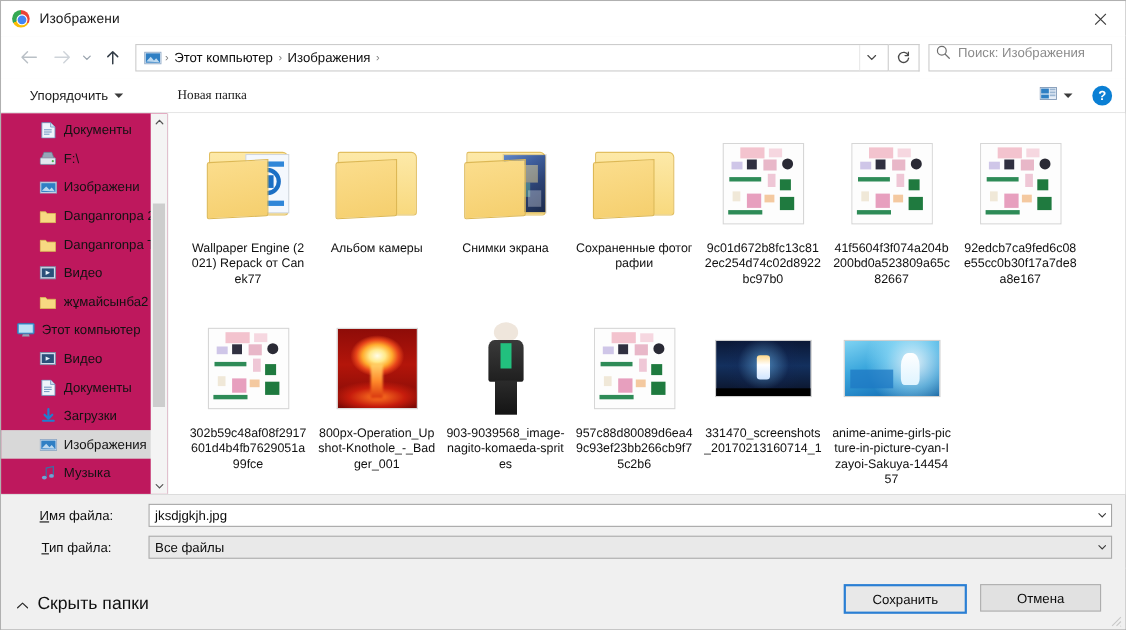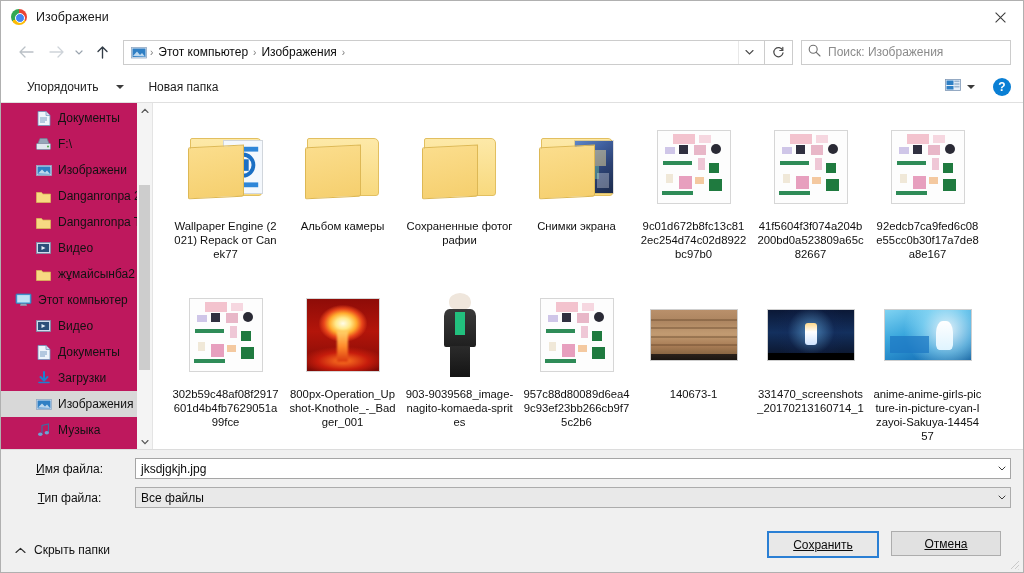--- a/index.html
+++ b/index.html
@@ -100,46 +100,46 @@
     cursor: pointer; border-left: 1px solid #e8e8e8;
   }
   .refresh-btn {
     width: 28px; height: 25px; flex: 0 0 auto;
     border: 1px solid #cccccc; border-left: none;
     background: #ffffff;
     display: flex; align-items: center; justify-content: center;
     cursor: pointer;
   }
   .searchbox {
-    width: 210px; height: 25px; flex: 0 0 auto;
+    width: 167px; height: 25px; flex: 0 0 auto;
     border: 1px solid #cccccc;
     background: #ffffff;
-    display: flex; align-items: center;
+    display: flex; align-items: flex-start;
     margin-left: 8px;
     padding: 0 6px;
   }
   .search-ph {
     font-size: 12px; color: #8b8b8b; margin-left: 7px;
     white-space: nowrap; overflow: hidden;
   }
 
   
   .toolbar {
     height: 32px; min-height: 32px;
     background: #ffffff;
     display: flex; align-items: center;
     padding: 0 12px 0 20px;
     font-size: 12px; color: #1c1c1c;
     border-bottom: 1px solid #e0e0e0;
   }
   .tb-item {
-    display: flex; align-items: center; gap: 18px;
+    display: flex; align-items: center; gap: 6px;
     cursor: pointer; padding: 3px 6px; white-space: nowrap; justify-content: space-between;
   }
-  .tb-item.second { margin-left: 12px; }
+  .tb-item.second { margin-left: 37px; font-family: Liberation Serif, serif; }
   .caret-dn {
     width: 0; height: 0;
     border-left: 4px solid transparent;
     border-right: 4px solid transparent;
     border-top: 4px solid #3b3b3b;
   }
   .tb-right { margin-left: auto; display: flex; align-items: center; gap: 2px; }
   .view-btn {
     display: flex; align-items: center; gap: 5px;
     padding: 3px 4px; cursor: pointer;
@@ -408,31 +408,30 @@
   
   .footer {
     height: 56px; min-height: 56px;
     background: #f0f0f0;
     display: flex; align-items: center;
     padding: 0 22px 0 14px;
     border-top: 1px solid #f0f0f0;
   }
   .hide-folders {
     display: flex; gap: 8px;
-    font-size: 12px; color: #111111; cursor: pointer; margin-top: 10px;
+    font-size: 16px; color: #111111; cursor: pointer; margin-top: 10px;
   }
   .footer-btns { margin-left: auto; display: flex; gap: 12px; }
   .btn {
     width: 110px; height: 25px;
     border: 1px solid #adadad;
     background: #e1e1e1;
     font-size: 12px; color: #0b0b0b;
     display: flex; align-items: center; justify-content: center;
     cursor: pointer;
-    text-decoration: underline;
   }
   .btn.default {
     border: 2px solid #2a7fd4;
     background: #e8e8e8;
     width: 112px; height: 27px;
   }
   .resize-grip {
     position: absolute; right: 3px; bottom: 2px;
     width: 12px; height: 12px; opacity: .45;
   }
@@ -737,42 +736,42 @@
             <div class="front"></div>
           </div>
         </div>
         <div class="tile-label">Альбом камеры</div>
       </div>
 
       <div class="tile">
         <div class="tile-thumb">
           <div class="folder">
             <div class="back"></div>
-            <div class="front"></div>
-          </div>
-        </div>
-        <div class="tile-label">Сохраненные фотографии</div>
-      </div>
-
-      <div class="tile">
-        <div class="tile-thumb">
-          <div class="folder">
-            <div class="back"></div>
             <div class="overlay">
               <div class="sspreview">
                 <i class="blk" style="left:6%;top:10%;width:30%;height:22%;"></i>
                 <i class="blk" style="left:44%;top:18%;width:40%;height:30%;background:rgba(255,230,150,.45);"></i>
                 <i class="blk" style="left:10%;top:48%;width:55%;height:26%;background:rgba(120,220,180,.38);"></i>
                 <i class="blk" style="left:60%;top:62%;width:32%;height:28%;background:rgba(255,255,255,.3);"></i>
               </div>
             </div>
             <div class="front"></div>
           </div>
         </div>
         <div class="tile-label">Снимки экрана</div>
+      </div>
+
+      <div class="tile">
+        <div class="tile-thumb">
+          <div class="folder">
+            <div class="back"></div>
+            <div class="front"></div>
+          </div>
+        </div>
+        <div class="tile-label">Сохраненные фотографии</div>
       </div>
 
       <div class="tile">
         <div class="tile-thumb">
           <div class="thumb-img">
             <div class="sheet">
               <i style="left:22%;top:4%;width:30%;height:14%;background:#f3c3ce;"></i>
               <i style="left:58%;top:6%;width:16%;height:10%;background:#f6d7e0;"></i>
               <i style="left:10%;top:22%;width:14%;height:10%;background:#cfc6e8;"></i>
               <i style="left:30%;top:20%;width:12%;height:12%;background:#303040;"></i>
@@ -906,33 +905,20 @@
               <i style="left:30%;top:62%;width:18%;height:18%;background:#e79fbe;"></i>
               <i style="left:52%;top:64%;width:12%;height:10%;background:#f4c9a0;"></i>
               <i style="left:72%;top:66%;width:18%;height:18%;background:#1f7a3f;"></i>
               <i style="left:6%;top:84%;width:44%;height:5%;background:#2e8b57;"></i>
             </div>
           </div>
         </div>
         <div class="tile-label">957c88d80089d6ea49c93ef23bb266cb9f75c2b6</div>
       </div>
 
-      <div class="tile">
-        <div class="tile-thumb">
-          <div class="thumb-wide">
-            <div class="rockcap">
-              <div class="streak" style="top:18%;"></div>
-              <div class="streak" style="top:34%;"></div>
-              <div class="streak" style="top:52%;"></div>
-              <div class="streak" style="top:68%;"></div>
-            </div>
-          </div>
-        </div>
-        <div class="tile-label">140673-1</div>
-      </div>
 
       <div class="tile">
         <div class="tile-thumb">
           <div class="thumb-wide">
             <div class="gamecap">
               <div class="figure"></div>
               <div class="bar"></div>
             </div>
           </div>
         </div>

